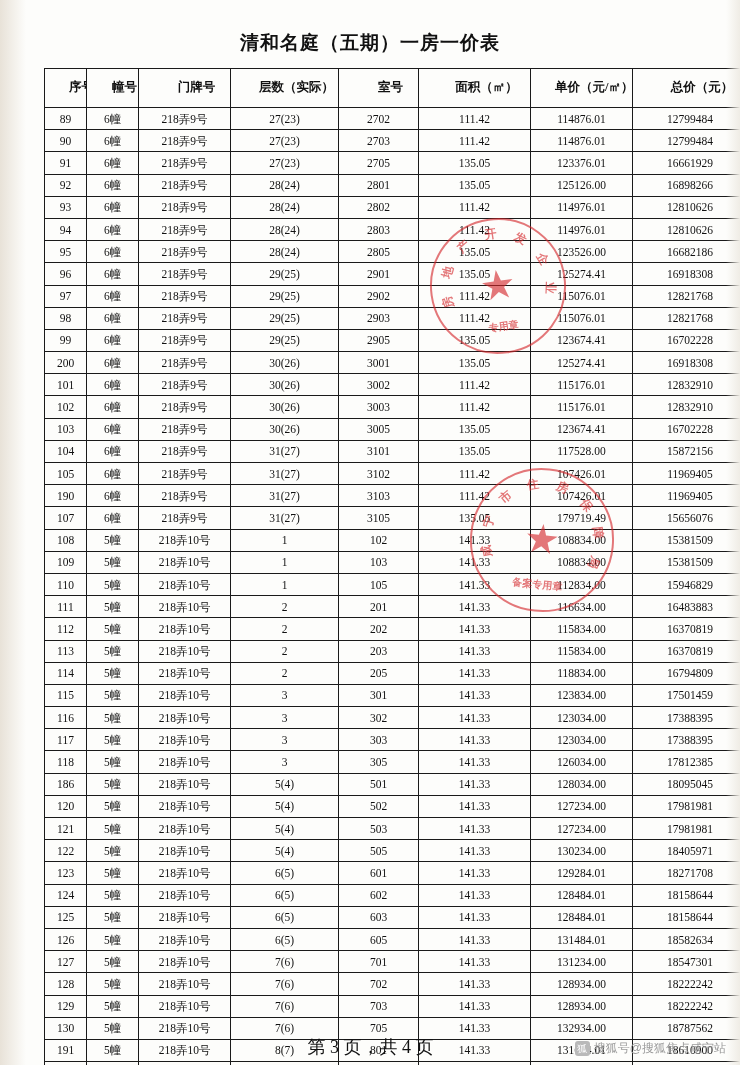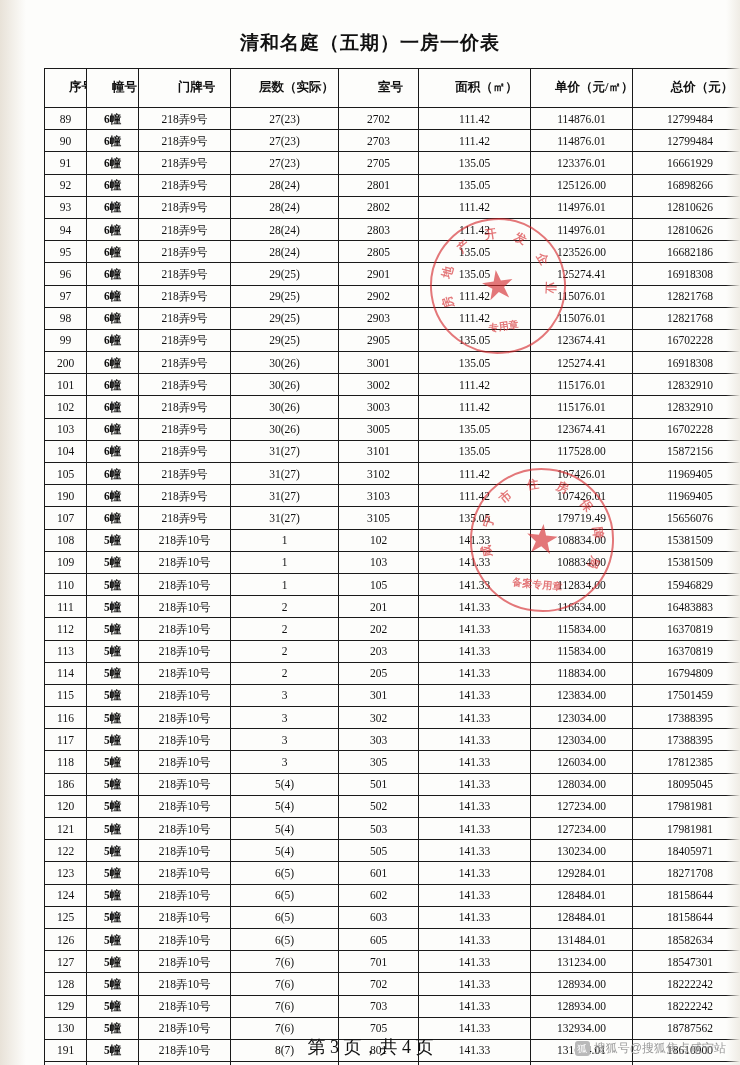--- a/index.html
+++ b/index.html
@@ -79,21 +79,21 @@
   col.c0 { width: 42px; }
   col.c1 { width: 52px; }
   col.c2 { width: 92px; }
   col.c3 { width: 108px; }
   col.c4 { width: 80px; }
   col.c5 { width: 112px; }
   col.c6 { width: 102px; }
   col.c7 { width: 115px; }
 
   td.num { font-size: 11.5px; }
-  td.bld { font-weight: bold; }
+  td.bld { font-weight: normal; }
 
   .footer-page {
     position: absolute;
     left: 44px;
     width: 653px;
     top: 1035px;
     text-align: center;
     font-size: 18px;
   }
   .watermark-brand {

